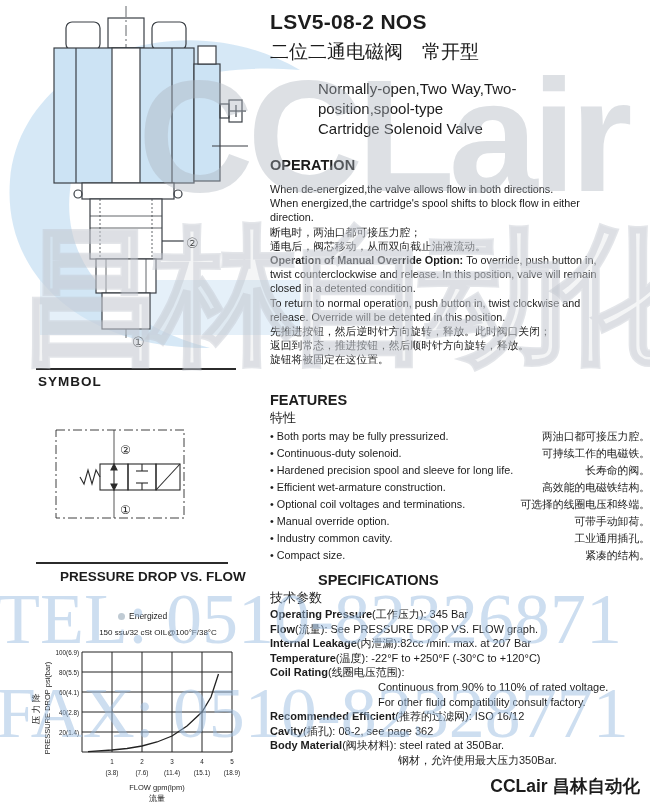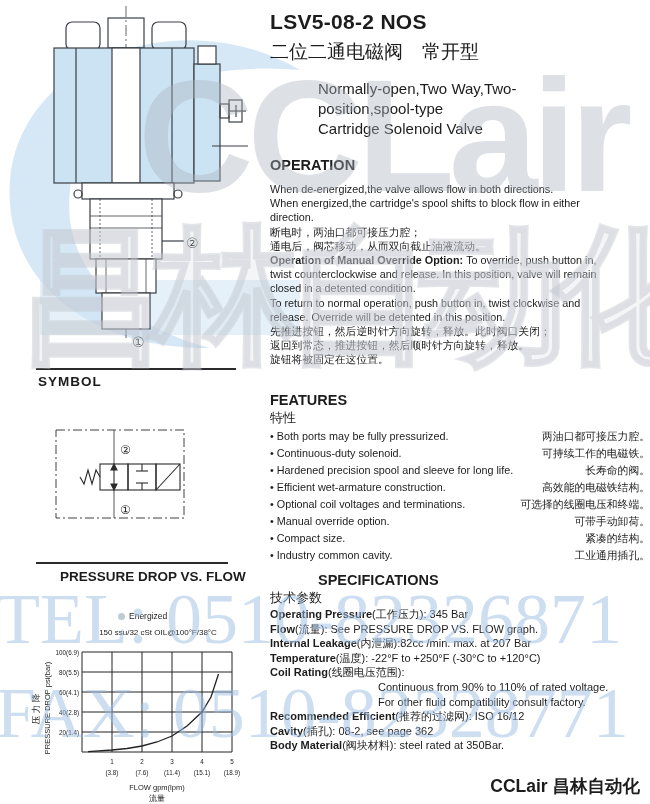--- a/index.html
+++ b/index.html
@@ -224,42 +224,43 @@
     </div>
     <div class="feat-row">
       <span>• Optional coil voltages and terminations.</span>
       <span>可选择的线圈电压和终端。</span>
     </div>
     <div class="feat-row">
       <span>• Manual override option.</span>
       <span>可带手动卸荷。</span>
     </div>
     <div class="feat-row">
+      <span>• Industry common cavity.</span>
+      <span>工业通用插孔。</span>
+    </div>
+    <div class="feat-row">
       <span>• Compact size.</span>
       <span>紧凑的结构。</span>
-    </div>
-    <div class="feat-row">
-      <span>• Industry common cavity.</span>
-      <span>工业通用插孔。</span>
     </div>
   </div>
 
 <div id="spec-heading" class="abs rcol">SPECIFICATIONS</div>
 <div id="spec-heading-zh" class="abs rcol">技术参数</div>
 <div id="spec-lines" class="abs rcol">
     <div class="spec-line"><b>Operating Pressure</b>(工作压力): 345 Bar</div>
     <div class="spec-line"><b>Flow</b>(流量): See PRESSURE DROP VS. FLOW graph.</div>
     <div class="spec-line"><b>Internal Leakage</b>(内泄漏):82cc /min. max. at 207 Bar</div>
     <div class="spec-line"><b>Temperature</b>(温度): -22°F to +250°F (-30°C to +120°C)</div>
     <div class="spec-line"><b>Coil Rating</b>(线圈电压范围):</div>
     <div class="spec-line ind1">Continuous from 90% to 110% of rated voltage.</div>
     <div class="spec-line ind1">For other fluid compatibility consult factory.</div>
     <div class="spec-line"><b>Recommended Efficient</b>(推荐的过滤网): ISO 16/12</div>
     <div class="spec-line"><b>Cavity</b>(插孔): 08-2, see page 362</div>
     <div class="spec-line"><b>Body Material</b>(阀块材料): steel rated at 350Bar.</div>
+    <div class="spec-line ind2">钢材，允许使用最大压力350Bar.</div>
   </div>
 
 <div id="wm-logo" class="abs">CCLair</div>
 <div id="wm-hanzi" class="abs">昌林自动化</div>
 <div id="wm-tel" class="abs wm-telfax">TEL: 0510-82326871</div>
 <div id="wm-fax" class="abs wm-telfax">FAX: 0510-82328771</div>
 
 <div id="footer" class="abs">CCLair 昌林自动化</div>
 
 </body></html>

